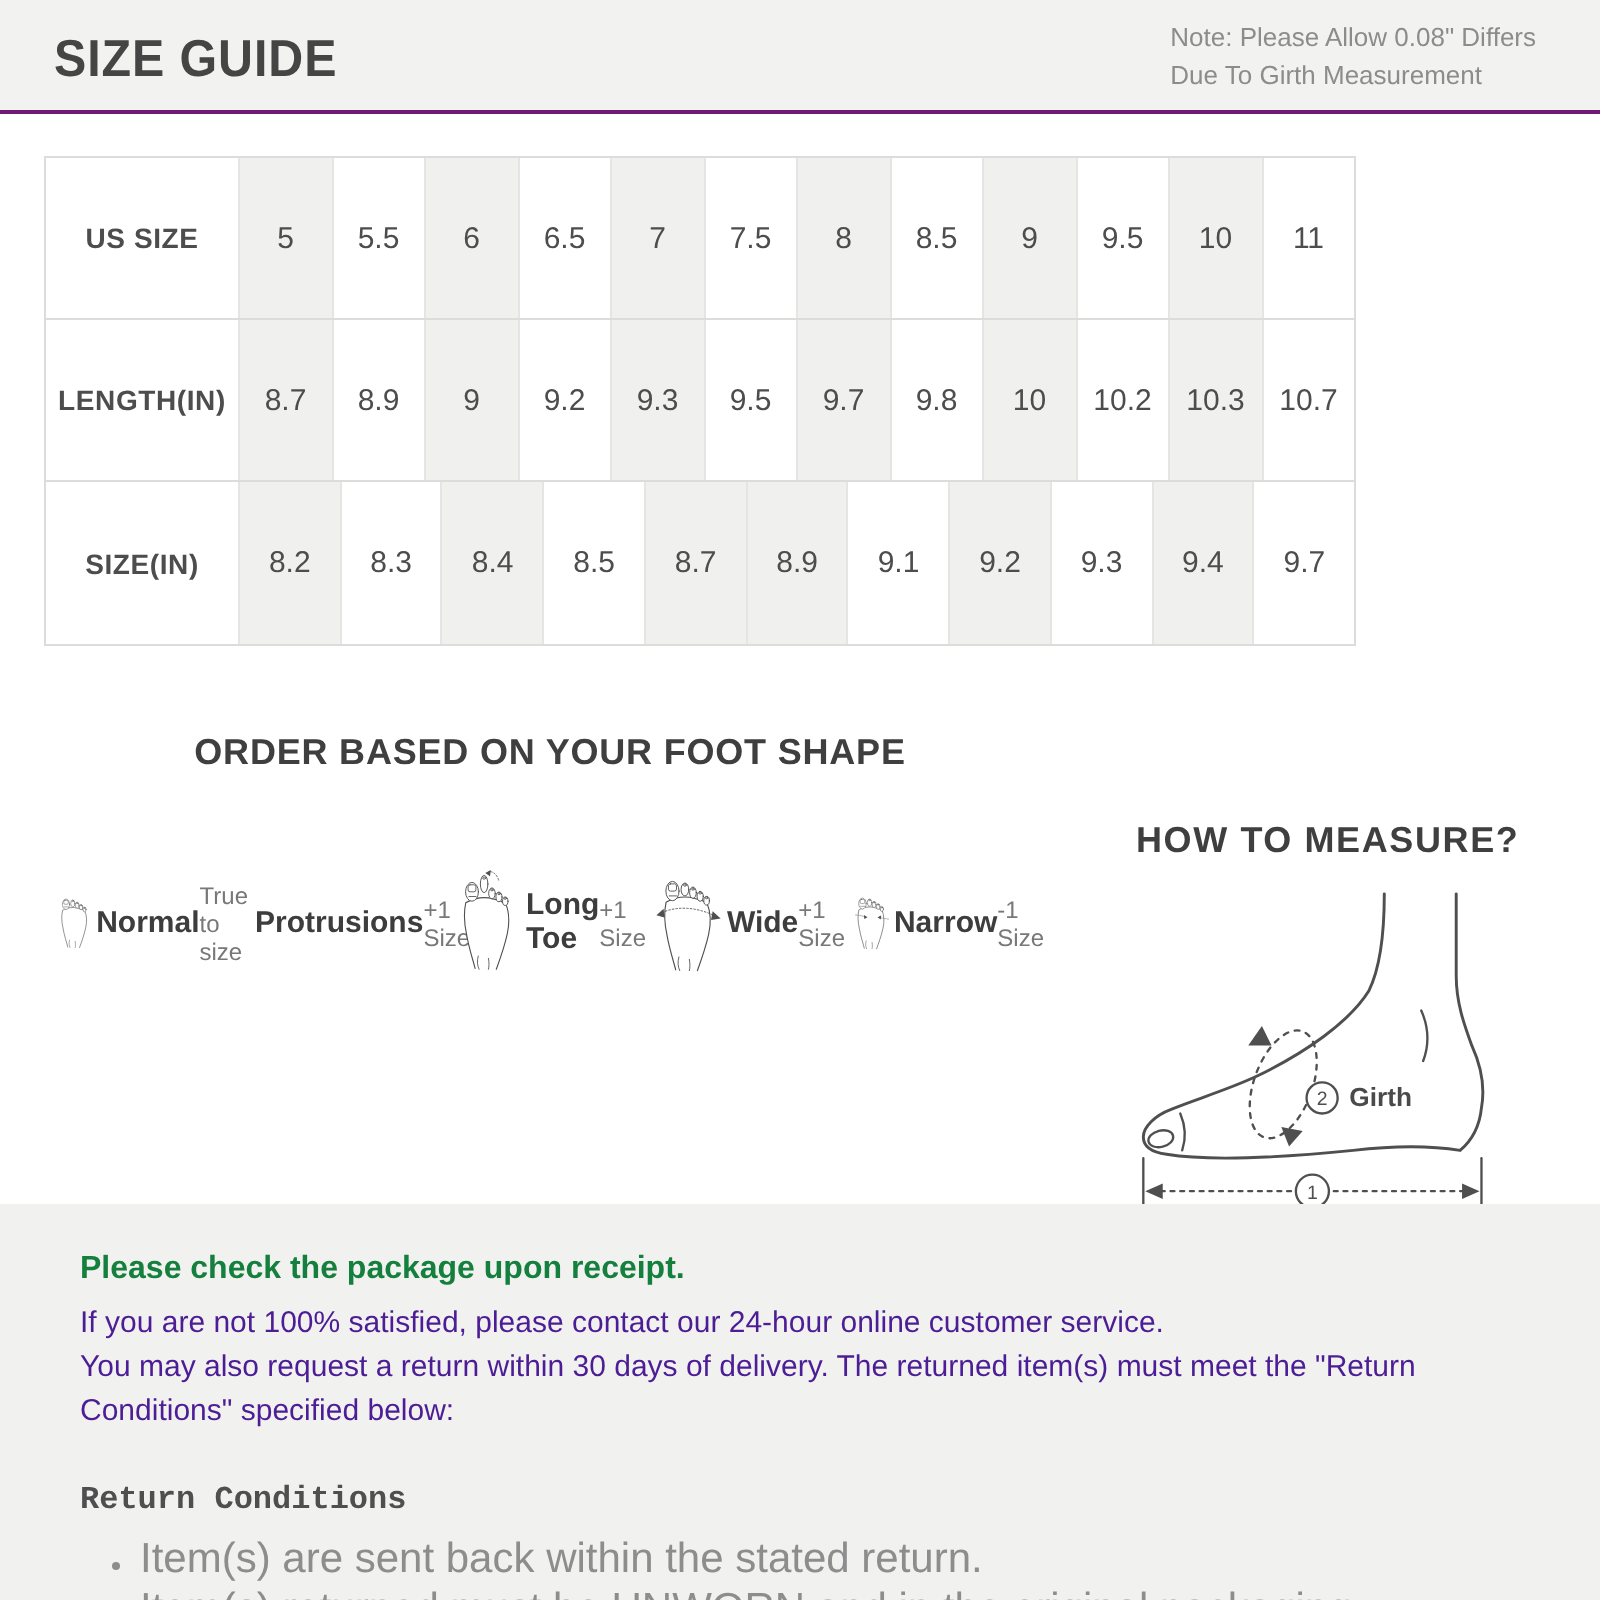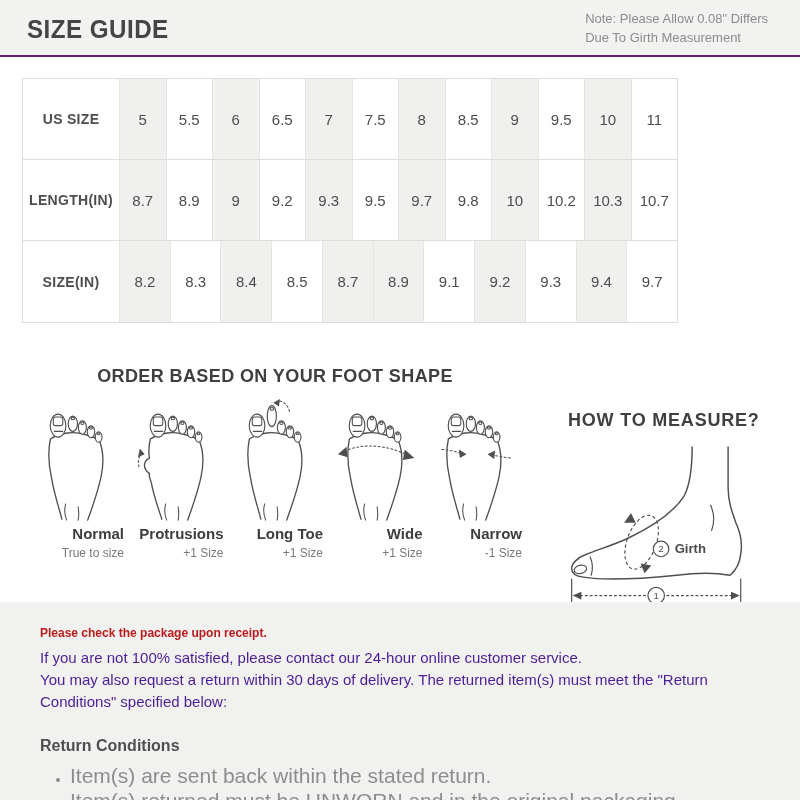--- a/index.html
+++ b/index.html
@@ -22,35 +22,35 @@
             font-size:15px; color:#4d4d4d; border-right:1px solid #e5e5e4; }
   .t-cell:last-child { border-right:none; }
   .t-head { flex:0 0 97px; font-weight:bold; font-size:14px; letter-spacing:.3px; }
   .shaded { background:#f0f0ef; }
 
   
   .shape-section { position:absolute; left:28px; top:366px; width:494px; }
   .section-title { font-size:18px; font-weight:bold; color:#3f3f3f; letter-spacing:.4px;
                    text-align:center; white-space:nowrap; }
   .feet-row { display:flex; justify-content:space-between; margin-top:10px; }
-  .foot-item { width:96px; display:flex; flex-direction:column; align-items:flex-end; }
+  .foot-item { width:96px; display:flex; flex-direction:row; align-items:center; }
   .foot-item svg { display:block; }
   .foot-name { margin-top:2px; font-size:15px; font-weight:bold; color:#3d3d3d; }
   .foot-advice { margin-top:4px; font-size:12px; color:#787878; }
 
   .measure-section { position:absolute; left:560px; top:366px; width:215px;margin-top:44px; }
   .measure-section .section-title { text-align:left; padding-left:8px; letter-spacing:.8px; }
   .measure-section svg { display:block; margin-top:10px; }
 
   
   .footer { position:absolute; left:0; top:602px; width:800px; height:198px;
             background:#f1f1f0; padding:24px 40px 0 40px; }
-  .f-heading { font-size:12px; font-weight:bold; color:#b91c1c; margin-bottom:7px; }
+  .f-heading { font-size:16px; font-weight:bold; color:#15803d; margin-bottom:7px; }
   .f-text { font-size:15px; color:#4c1d95; line-height:22px; max-width:700px; }
-  .f-cond-heading { font-size:16px; font-weight:bold; color:#4f4f4f; margin-top:24px; }
+  .f-cond-heading { font-size:16px; font-weight:bold; color:#4f4f4f; margin-top:24px;font-family:Liberation Mono, monospace; }
   .f-list { margin-top:8px; padding-left:30px; }
   .f-list li { font-size:21px; color:#8d8d8d; line-height:25px; }
   .f-list li::marker { color:#8d8d8d; font-size:12px; }
 </style>
 </head>
 <body>
 
 <div class="page">
 
   <div class="header">

